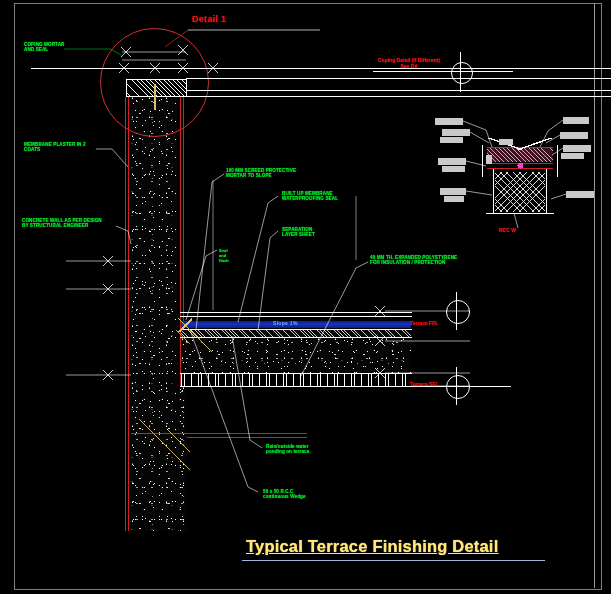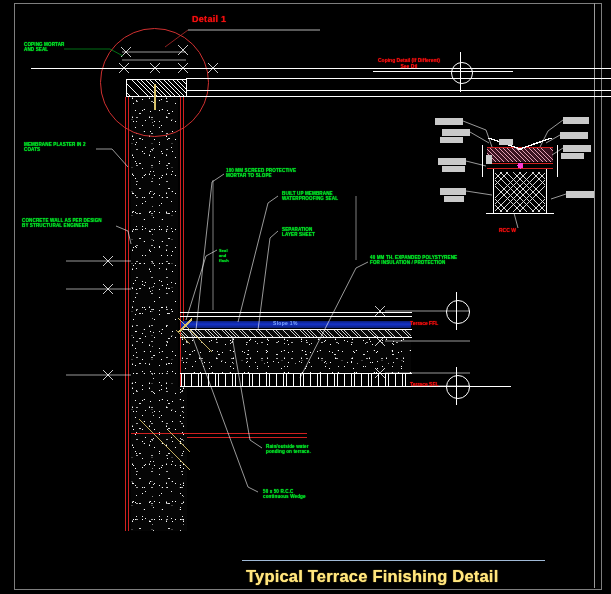--- a/index.html
+++ b/index.html
@@ -348,16 +348,16 @@
     <path d="M563,120 L548,131 L540,147" stroke="#ffffff" stroke-width="0.6" fill="none"></path>
     <path d="M560,135 L546,143" stroke="#ffffff" stroke-width="0.6" fill="none"></path>
     <path d="M563,148 L552,155" stroke="#ffffff" stroke-width="0.6" fill="none"></path>
     <path d="M566,194 L551,199" stroke="#ffffff" stroke-width="0.6" fill="none"></path>
     <path d="M518,228 L514,213" stroke="#ffffff" stroke-width="0.6" fill="none"></path>
   </svg>
 
   <div class="redlbl" style="left:499px;top:227px;">RCC W</div>
 
 
-  <div id="title" style="left:246px;top:567px;">Typical Terrace Finishing Detail</div>
+  <div id="title" style="left:246px;top:537px;text-decoration:underline;">Typical Terrace Finishing Detail</div>
   <div id="title-rule" style="left:242px;top:560px;width:303px;"></div>
 
 </div>
 
 </body></html>

